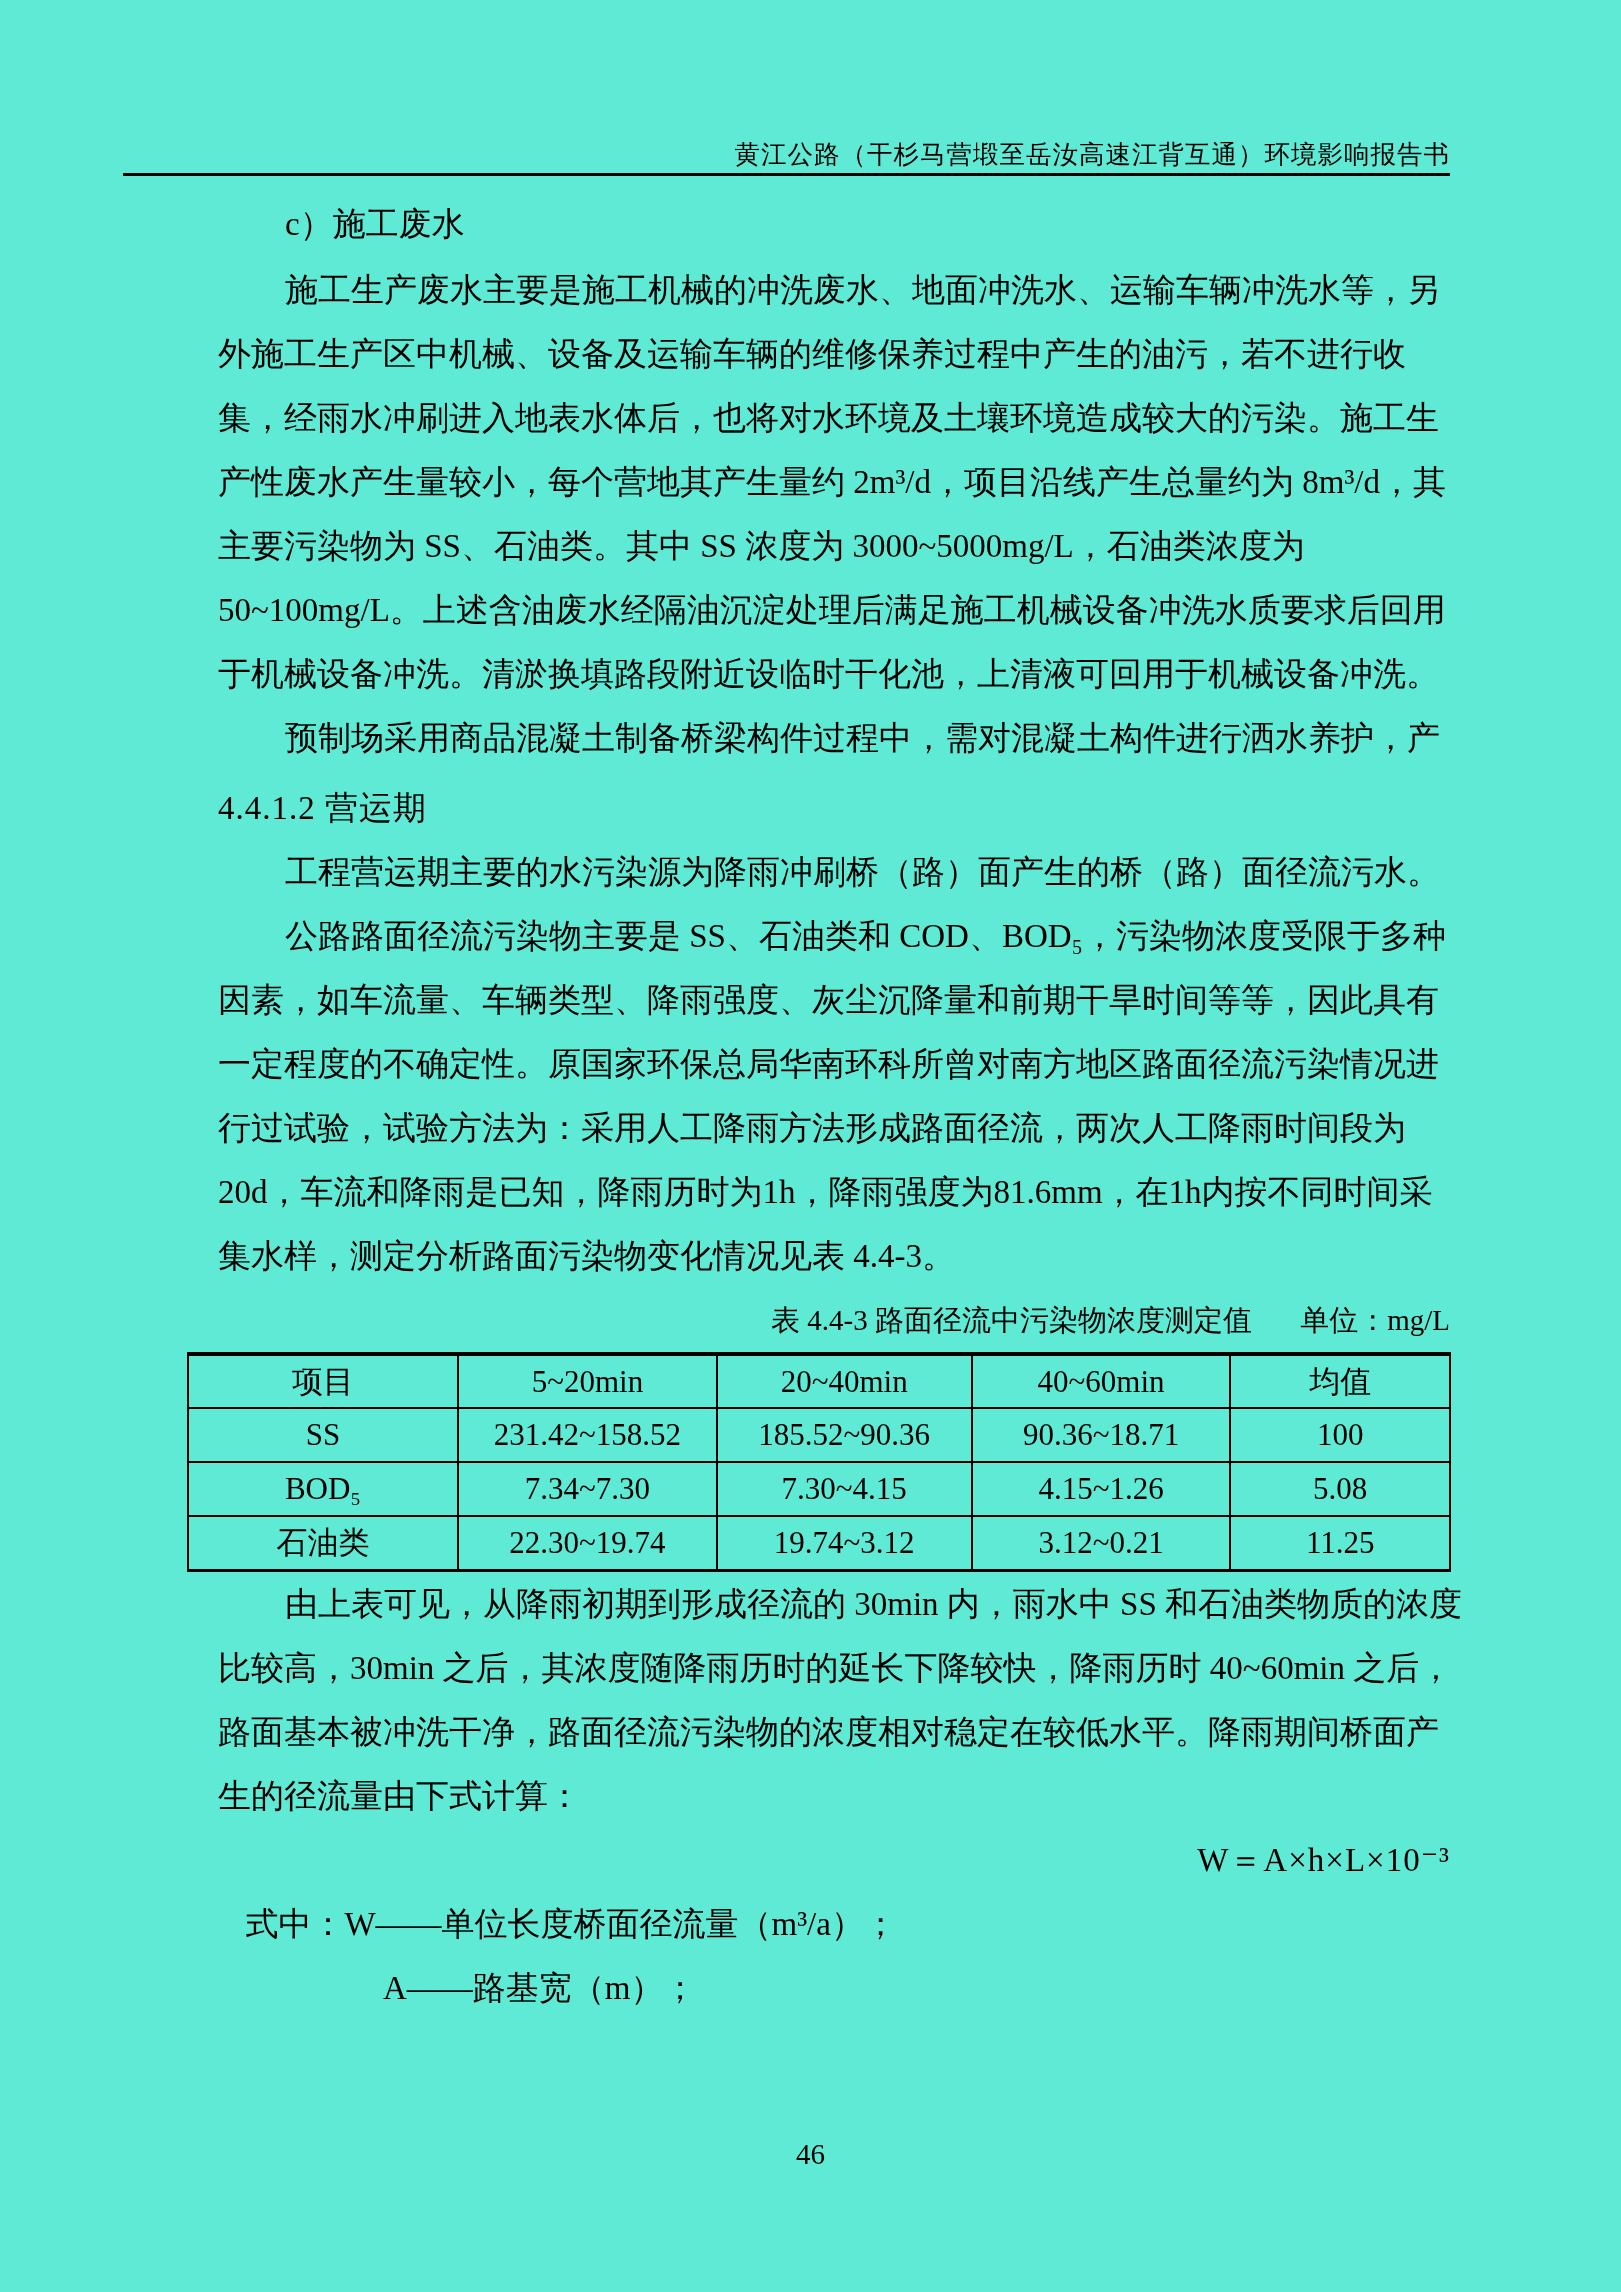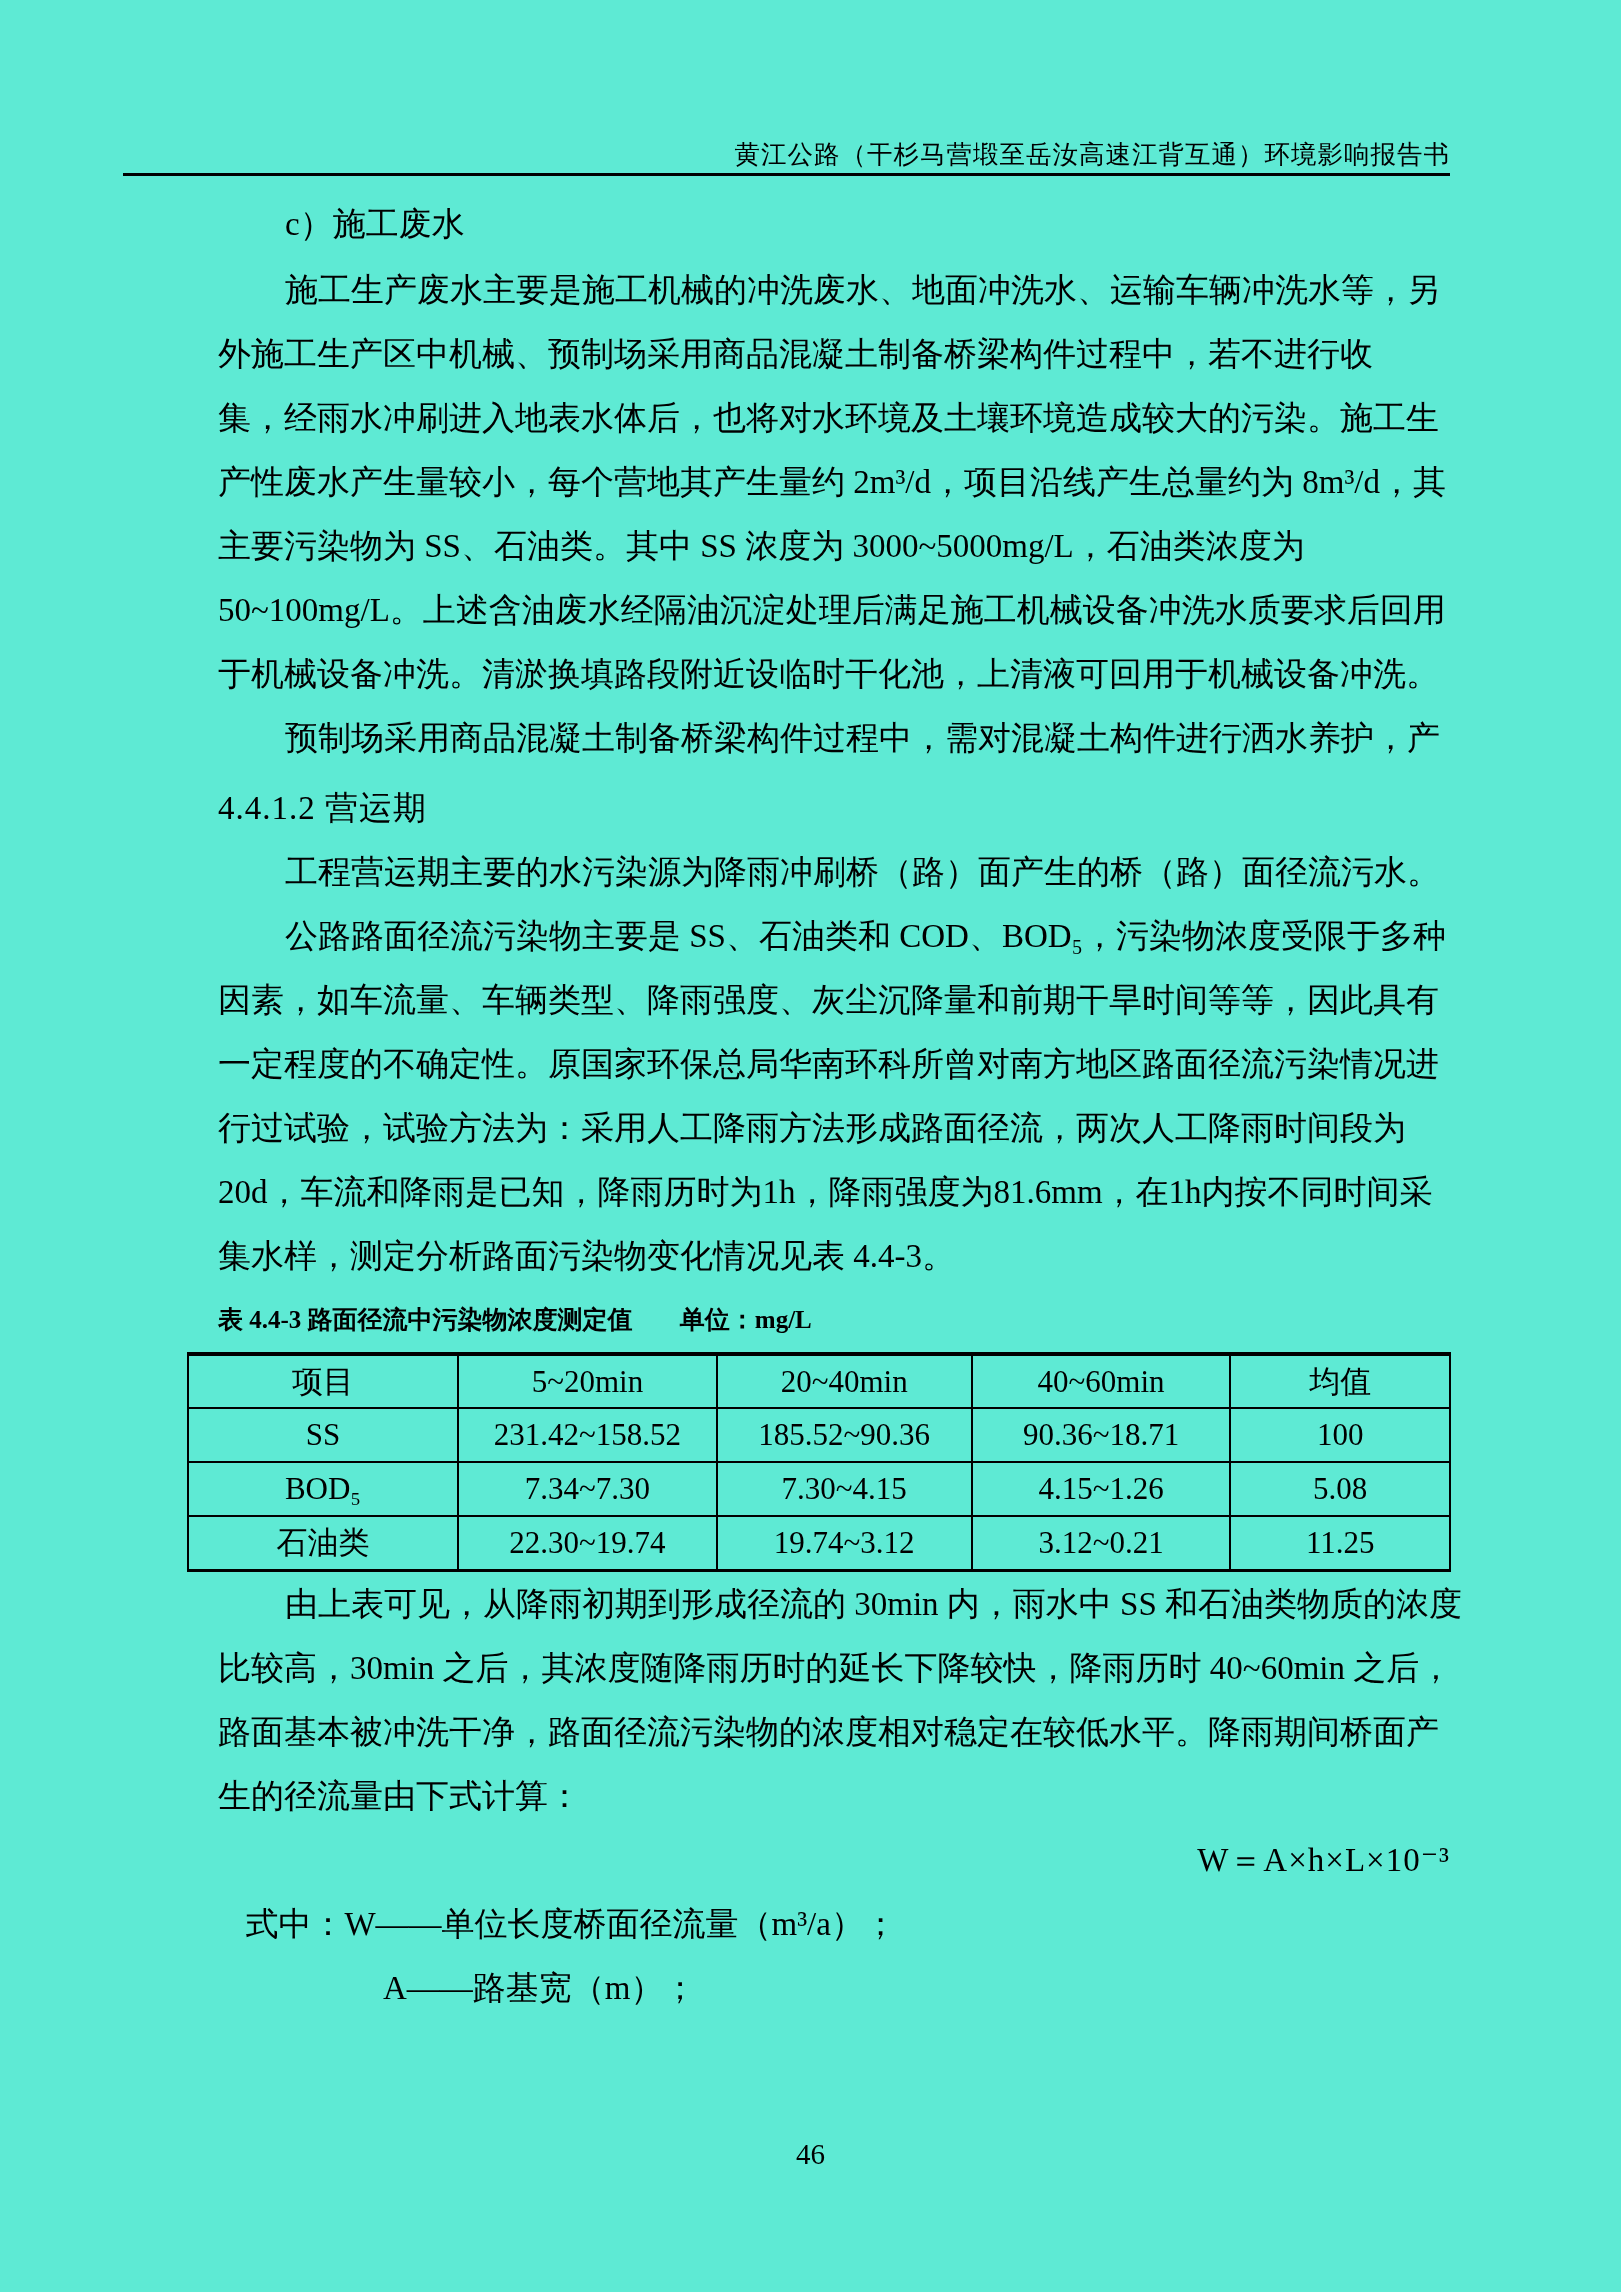--- a/index.html
+++ b/index.html
@@ -30,23 +30,23 @@
   }
   .line {
     font-size: 33px;
     line-height: 64px;
     white-space: nowrap;
   }
   .indent { padding-left: 67px; }
   .h-c { margin-top: 15.7px; margin-bottom: 2.9px; }
   .h-sec { margin-top: 5.9px; letter-spacing: 1px; }
   .tbl-title {
-    text-align: left;
-    font-weight: bold;
-    font-size: 25px;
+    text-align: right;
+    font-weight: normal;
+    font-size: 29px;
     line-height: 64px;
     white-space: nowrap;
   }
   .tbl-title .unit-gap { margin-left: 41px; }
   table.data {
     border-collapse: collapse;
     table-layout: fixed;
     width: 1264px;
     margin-left: -31px;
     border: 2.9px solid #000000;
@@ -89,21 +89,21 @@
 
   <div class="page-header">
     <span>黄江公路（干杉马营塅至岳汝高速江背互通）环境影响报告书</span>
   </div>
 
   <div class="body-block">
 
     <div class="line indent h-c">c）施工废水</div>
 
     <div class="line indent">施工生产废水主要是施工机械的冲洗废水、地面冲洗水、运输车辆冲洗水等，另</div>
-    <div class="line">外施工生产区中机械、预制场采用商品混凝土制备桥梁构件过程中，若不进行收</div>
+    <div class="line">外施工生产区中机械、设备及运输车辆的维修保养过程中产生的油污，若不进行收</div>
     <div class="line">集，经雨水冲刷进入地表水体后，也将对水环境及土壤环境造成较大的污染。施工生</div>
     <div class="line">产性废水产生量较小，每个营地其产生量约 2m³/d，项目沿线产生总量约为 8m³/d，其</div>
     <div class="line">主要污染物为 SS、石油类。其中 SS 浓度为 3000~5000mg/L，石油类浓度为</div>
     <div class="line">50~100mg/L。上述含油废水经隔油沉淀处理后满足施工机械设备冲洗水质要求后回用</div>
     <div class="line">于机械设备冲洗。清淤换填路段附近设临时干化池，上清液可回用于机械设备冲洗。</div>
 
     <div class="line indent">预制场采用商品混凝土制备桥梁构件过程中，需对混凝土构件进行洒水养护，产</div>
 
     <div class="line h-sec">4.4.1.2  营运期</div>
 

